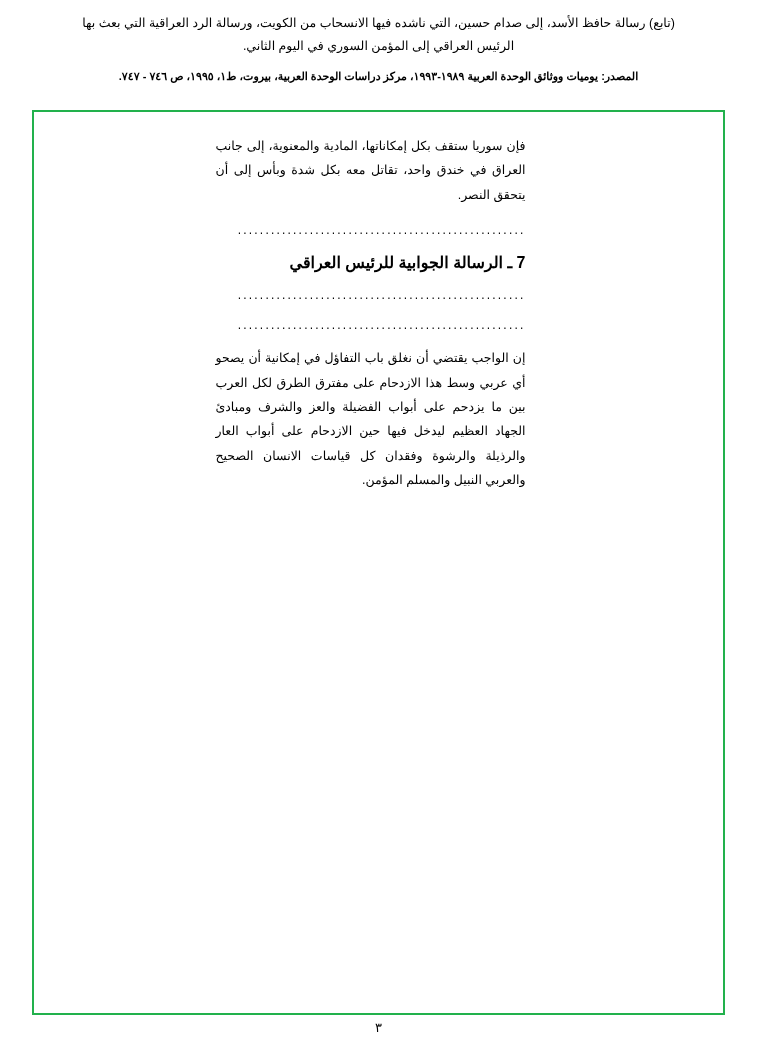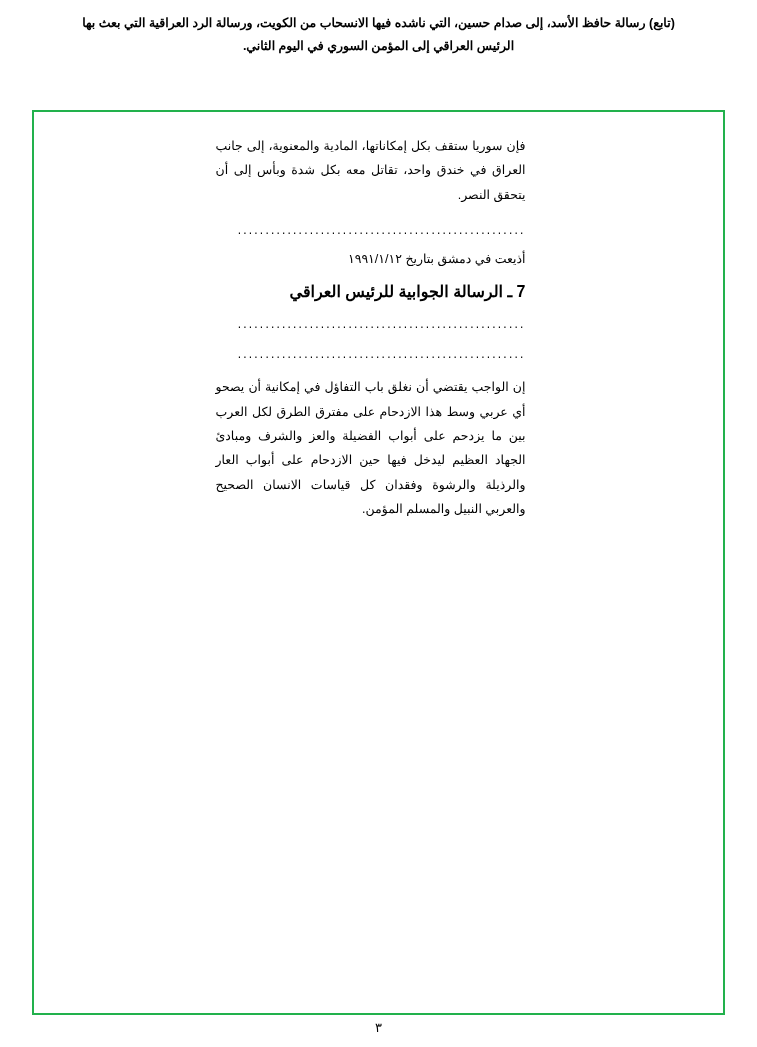--- a/index.html
+++ b/index.html
@@ -21,21 +21,21 @@
     position: relative;
     box-sizing: border-box;
   }
   
   .doc-header {
     padding: 12px 28px 0 28px;
     text-align: center;
   }
   .header-line {
     font-size: 12.5px;
-    font-weight: bold;
+    font-weight: normal;
     line-height: 1.85;
     direction: rtl;
     letter-spacing: 0;
   }
   .source-line {
     margin-top: 9px;
     font-size: 11px;
     font-weight: bold;
     line-height: 1.8;
     direction: rtl;
@@ -107,31 +107,31 @@
   }
 </style>
 </head>
 <body>
 
 <div class="page">
 
   <div class="doc-header">
     <div class="header-line">(تابع) رسالة حافظ الأسد، إلى صدام حسين، التي ناشده فيها الانسحاب من الكويت، ورسالة الرد العراقية التي بعث بها</div>
     <div class="header-line">الرئيس العراقي إلى المؤمن السوري في اليوم الثاني.</div>
+    <div class="source-line">المصدر: يوميات ووثائق الوحدة العربية ١٩٨٩-١٩٩٣، مركز دراسات الوحدة العربية، بيروت، ط١، ١٩٩٥، ص ٧٤٦ - ٧٤٧.</div>
   </div>
 
   <div class="frame">
     <div class="frame-inner">
       <div class="col">
 
         <p class="para">فإن سوريا ستقف بكل إمكاناتها، المادية والمعنوية، إلى جانب العراق في خندق واحد، تقاتل معه بكل شدة وبأس إلى أن يتحقق النصر.</p>
 
         <div class="dots">....................................................</div>
 
-        <div class="place-line">أذيعت في دمشق بتاريخ ١٩٩١/١/١٢</div>
 
         <div class="section-title">7 ـ الرسالة الجوابية للرئيس العراقي</div>
 
         <div class="dots">....................................................</div>
 
 
         <div class="dots">....................................................</div>
 
         <p class="para">إن الواجب يقتضي أن نغلق باب التفاؤل في إمكانية أن يصحو أي عربي وسط هذا الازدحام على مفترق الطرق لكل العرب بين ما يزدحم على أبواب الفضيلة والعز والشرف ومبادئ الجهاد العظيم ليدخل فيها حين الازدحام على أبواب العار والرذيلة والرشوة وفقدان كل قياسات الانسان الصحيح والعربي النبيل والمسلم المؤمن.</p>
 

